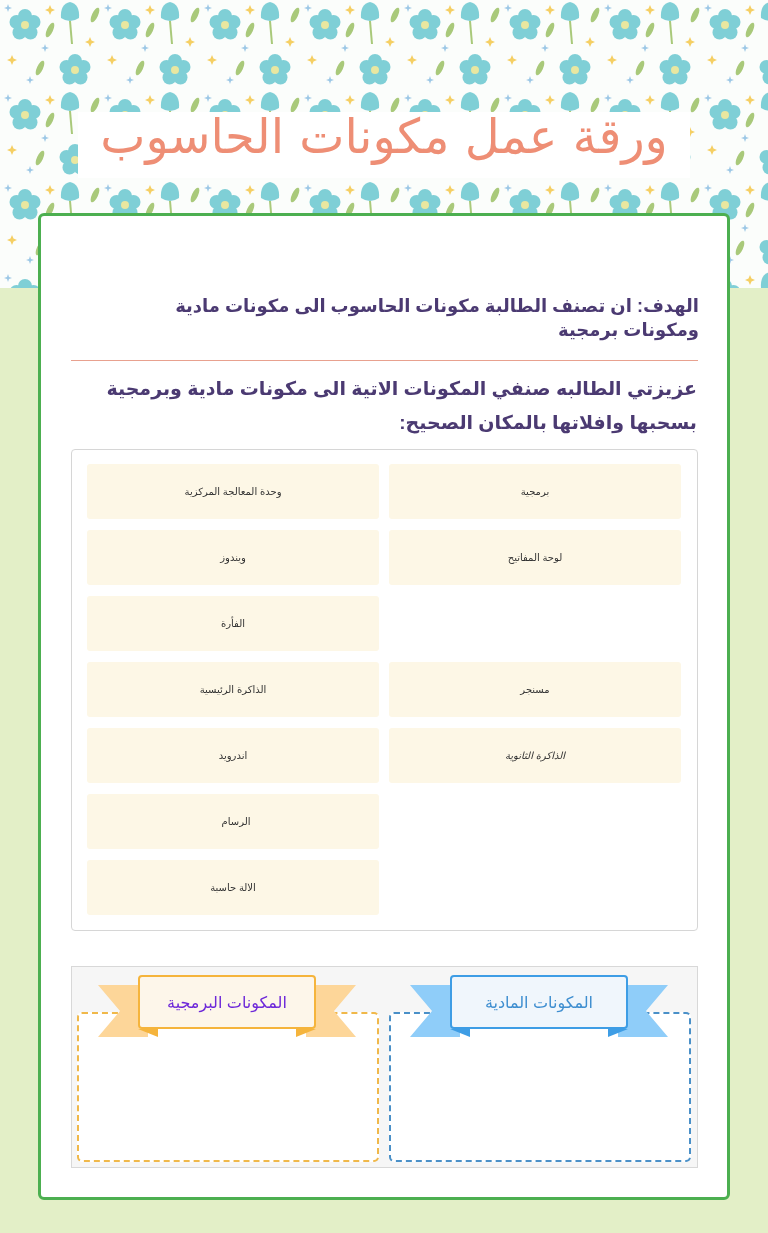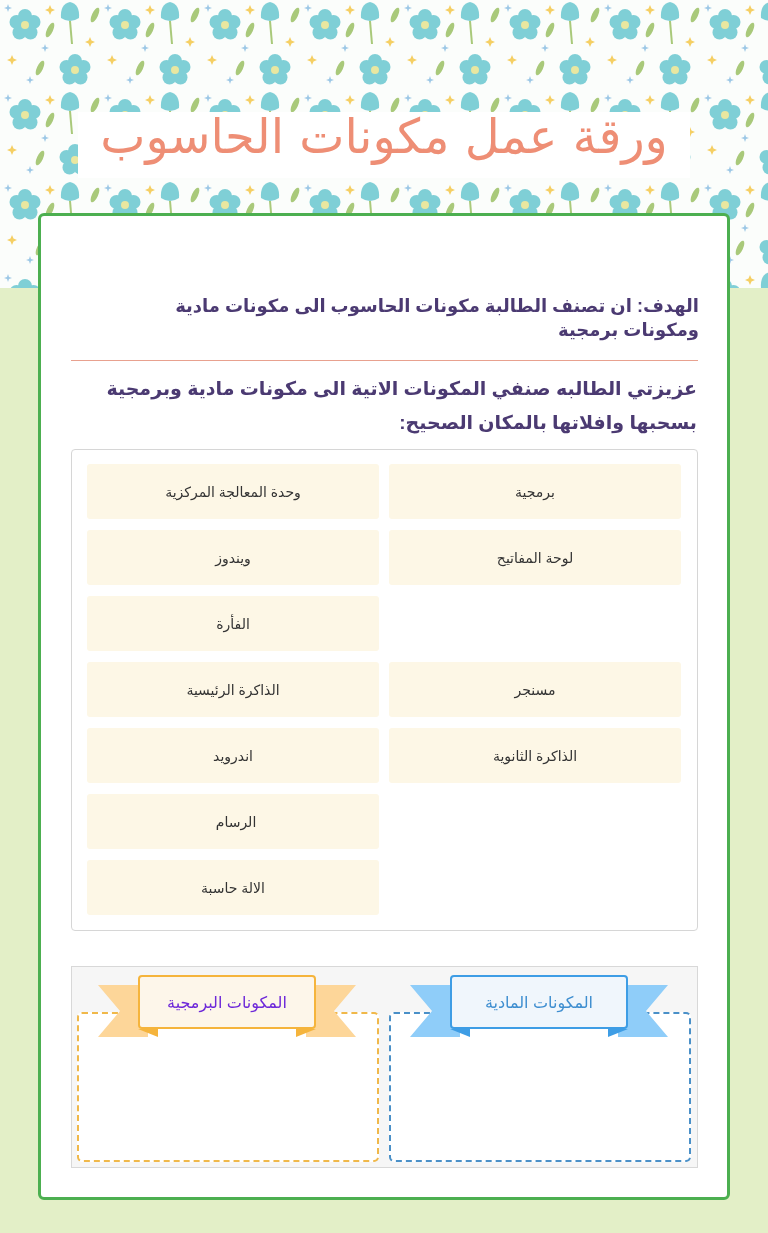--- a/index.html
+++ b/index.html
@@ -49,21 +49,21 @@
     color: #4b3a72; font-weight: bold; font-size: 19px; line-height: 34px;
   }
   .items-box {
     position: absolute; left: 30px; top: 233px; width: 627px; height: 482px;
     border: 1px solid #d6d6d6; border-radius: 4px; background: #fff;
   }
   .item {
     position: absolute; width: 292px; height: 55px;
     background: #fdf7e6; border-radius: 3px;
     display: flex; align-items: center; justify-content: center;
-    direction: rtl; color: #333; font-size: 14px;
+    direction: rtl; color: #333; font-size: 10px;
     cursor: move;
   }
   .drop-area {
     position: absolute; left: 30px; top: 750px; width: 627px; height: 202px;
     background: #f6f6f6; border: 1px solid #d8d8d8;
   }
   .zone {
     position: absolute; top: 45px; width: 302px; height: 150px;
     border: 2px dashed; border-radius: 5px; background: #fff;
   }
@@ -139,21 +139,21 @@
   <div class="instruction">عزيزتي الطالبه صنفي المكونات الاتية الى مكونات مادية وبرمجية بسحبها وافلاتها بالمكان الصحيح:</div>
 
   <div class="items-box">
     <div class="item" style="left:317px; top:14px;">برمجية</div>
     <div class="item" style="left:15px; top:14px;">وحدة المعالجة المركزية</div>
     <div class="item" style="left:317px; top:80px;">لوحة المفاتيح</div>
     <div class="item" style="left:15px; top:80px;">ويندوز</div>
     <div class="item" style="left:15px; top:146px;">الفأرة</div>
     <div class="item" style="left:317px; top:212px;">مسنجر</div>
     <div class="item" style="left:15px; top:212px;">الذاكرة الرئيسية</div>
-    <div class="item" style="left:317px; top:278px;">الذاكرة الثانوية</div>
+    <div class="item" style="left:317px; top:278px;font-style:italic;">الذاكرة الثانوية</div>
     <div class="item" style="left:15px; top:278px;">اندرويد</div>
     <div class="item" style="left:15px; top:344px;padding-left:6px;">الرسام</div>
     <div class="item" style="left:15px; top:410px;">الالة حاسبة</div>
   </div>
 
   <div class="drop-area">
     <div class="zone hw"></div>
     <div class="zone sw"></div>
 
     <div class="ribbon hw">

